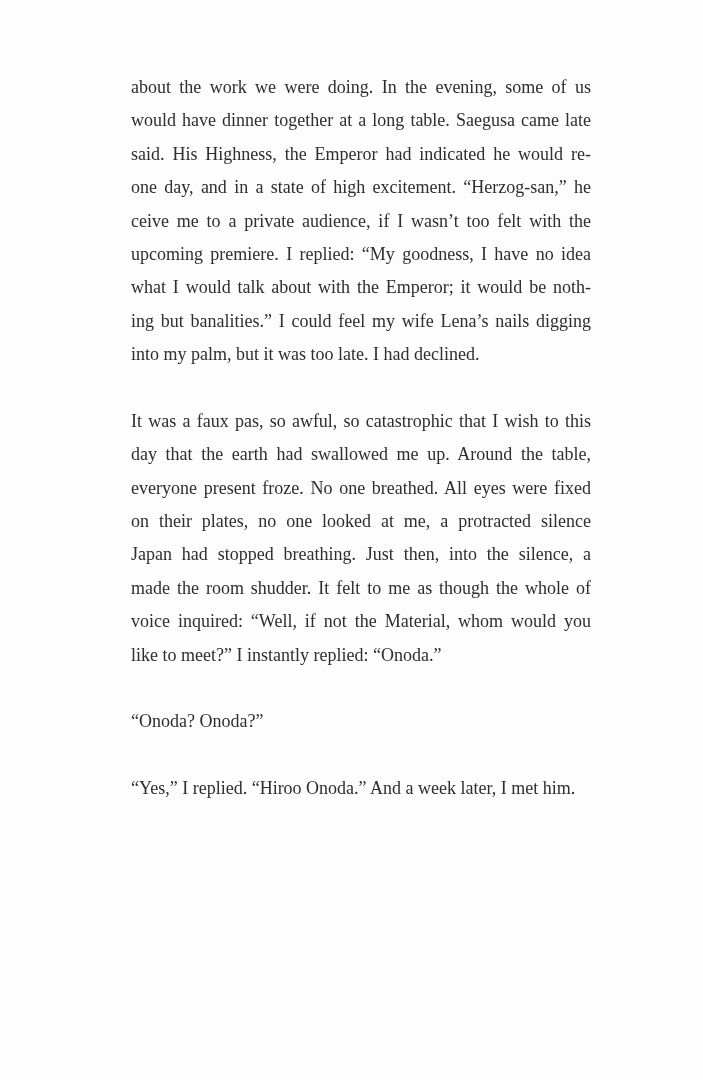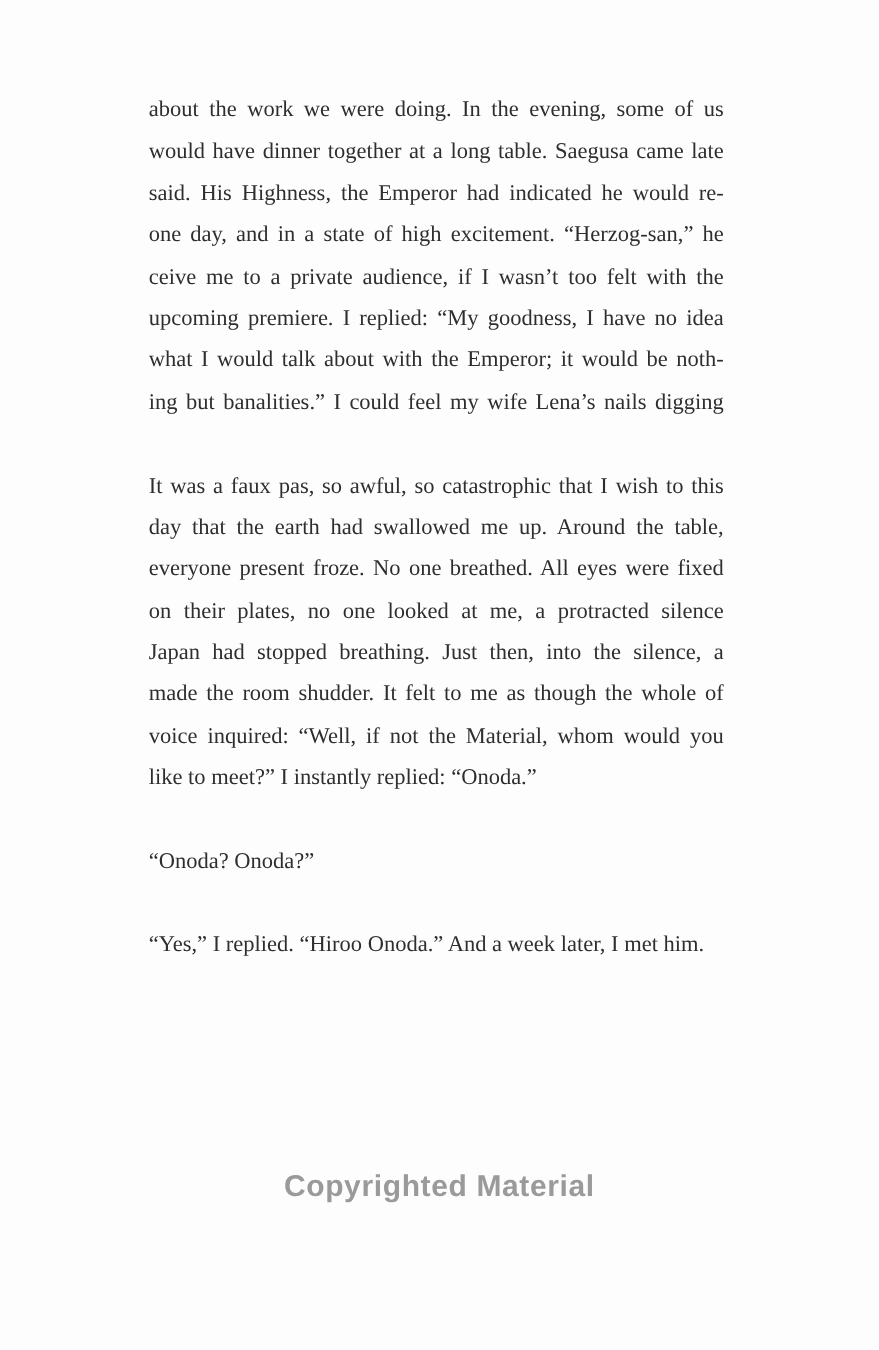--- a/index.html
+++ b/index.html
@@ -16,21 +16,21 @@
   .page {
     position: absolute;
     left: 0;
     top: 0;
     width: 703px;
     height: 1080px;
     background: #fdfdfd;
   }
   .text-block {
     position: absolute;
-    left: 119px;
+    left: 131px;
     top: 71px;
     width: 460px;
     font-size: 18px;
     line-height: 33.4px;
     color: #2e2e2e;
   }
   .paragraph {
     margin: 0 0 33.4px 0;
   }
   .paragraph:last-child {
@@ -66,32 +66,32 @@
   <div class="text-block" style="color: rgb(46, 46, 46);">
       <div class="paragraph">
         <div class="line">about the work we were doing. In the evening, some of us</div>
         <div class="line">would have dinner together at a long table. Saegusa came late</div>
         <div class="line">said. His Highness, the Emperor had indicated he would re-</div>
         <div class="line">one day, and in a state of high excitement. “Herzog-san,” he</div>
         <div class="line">ceive me to a private audience, if I wasn’t too felt with the</div>
         <div class="line">upcoming premiere. I replied: “My goodness, I have no idea</div>
         <div class="line">what I would talk about with the Emperor; it would be noth-</div>
         <div class="line">ing but banalities.” I could feel my wife Lena’s nails digging</div>
+        <div class="line last">into my palm, but it was too late. I had declined.</div>
       </div>
       <div class="paragraph">
         <div class="line">It was a faux pas, so awful, so catastrophic that I wish to this</div>
         <div class="line">day that the earth had swallowed me up. Around the table,</div>
         <div class="line">everyone present froze. No one breathed. All eyes were fixed</div>
         <div class="line">on their plates, no one looked at me, a protracted silence</div>
         <div class="line">Japan had stopped breathing. Just then, into the silence, a</div>
         <div class="line">made the room shudder. It felt to me as though the whole of</div>
         <div class="line">voice inquired: “Well, if not the Material, whom would you</div>
         <div class="line last">like to meet?” I instantly replied: “Onoda.”</div>
       </div>
       <div class="paragraph">
         <div class="line last">“Onoda? Onoda?”</div>
       </div>
       <div class="paragraph">
         <div class="line last">“Yes,” I replied. “Hiroo Onoda.” And a week later, I met him.</div>
       </div>
     </div>
-  <div class="watermark" style="color: rgb(154, 154, 154);">Copyrighted Material</div>
 </div>
 
 </body></html>

